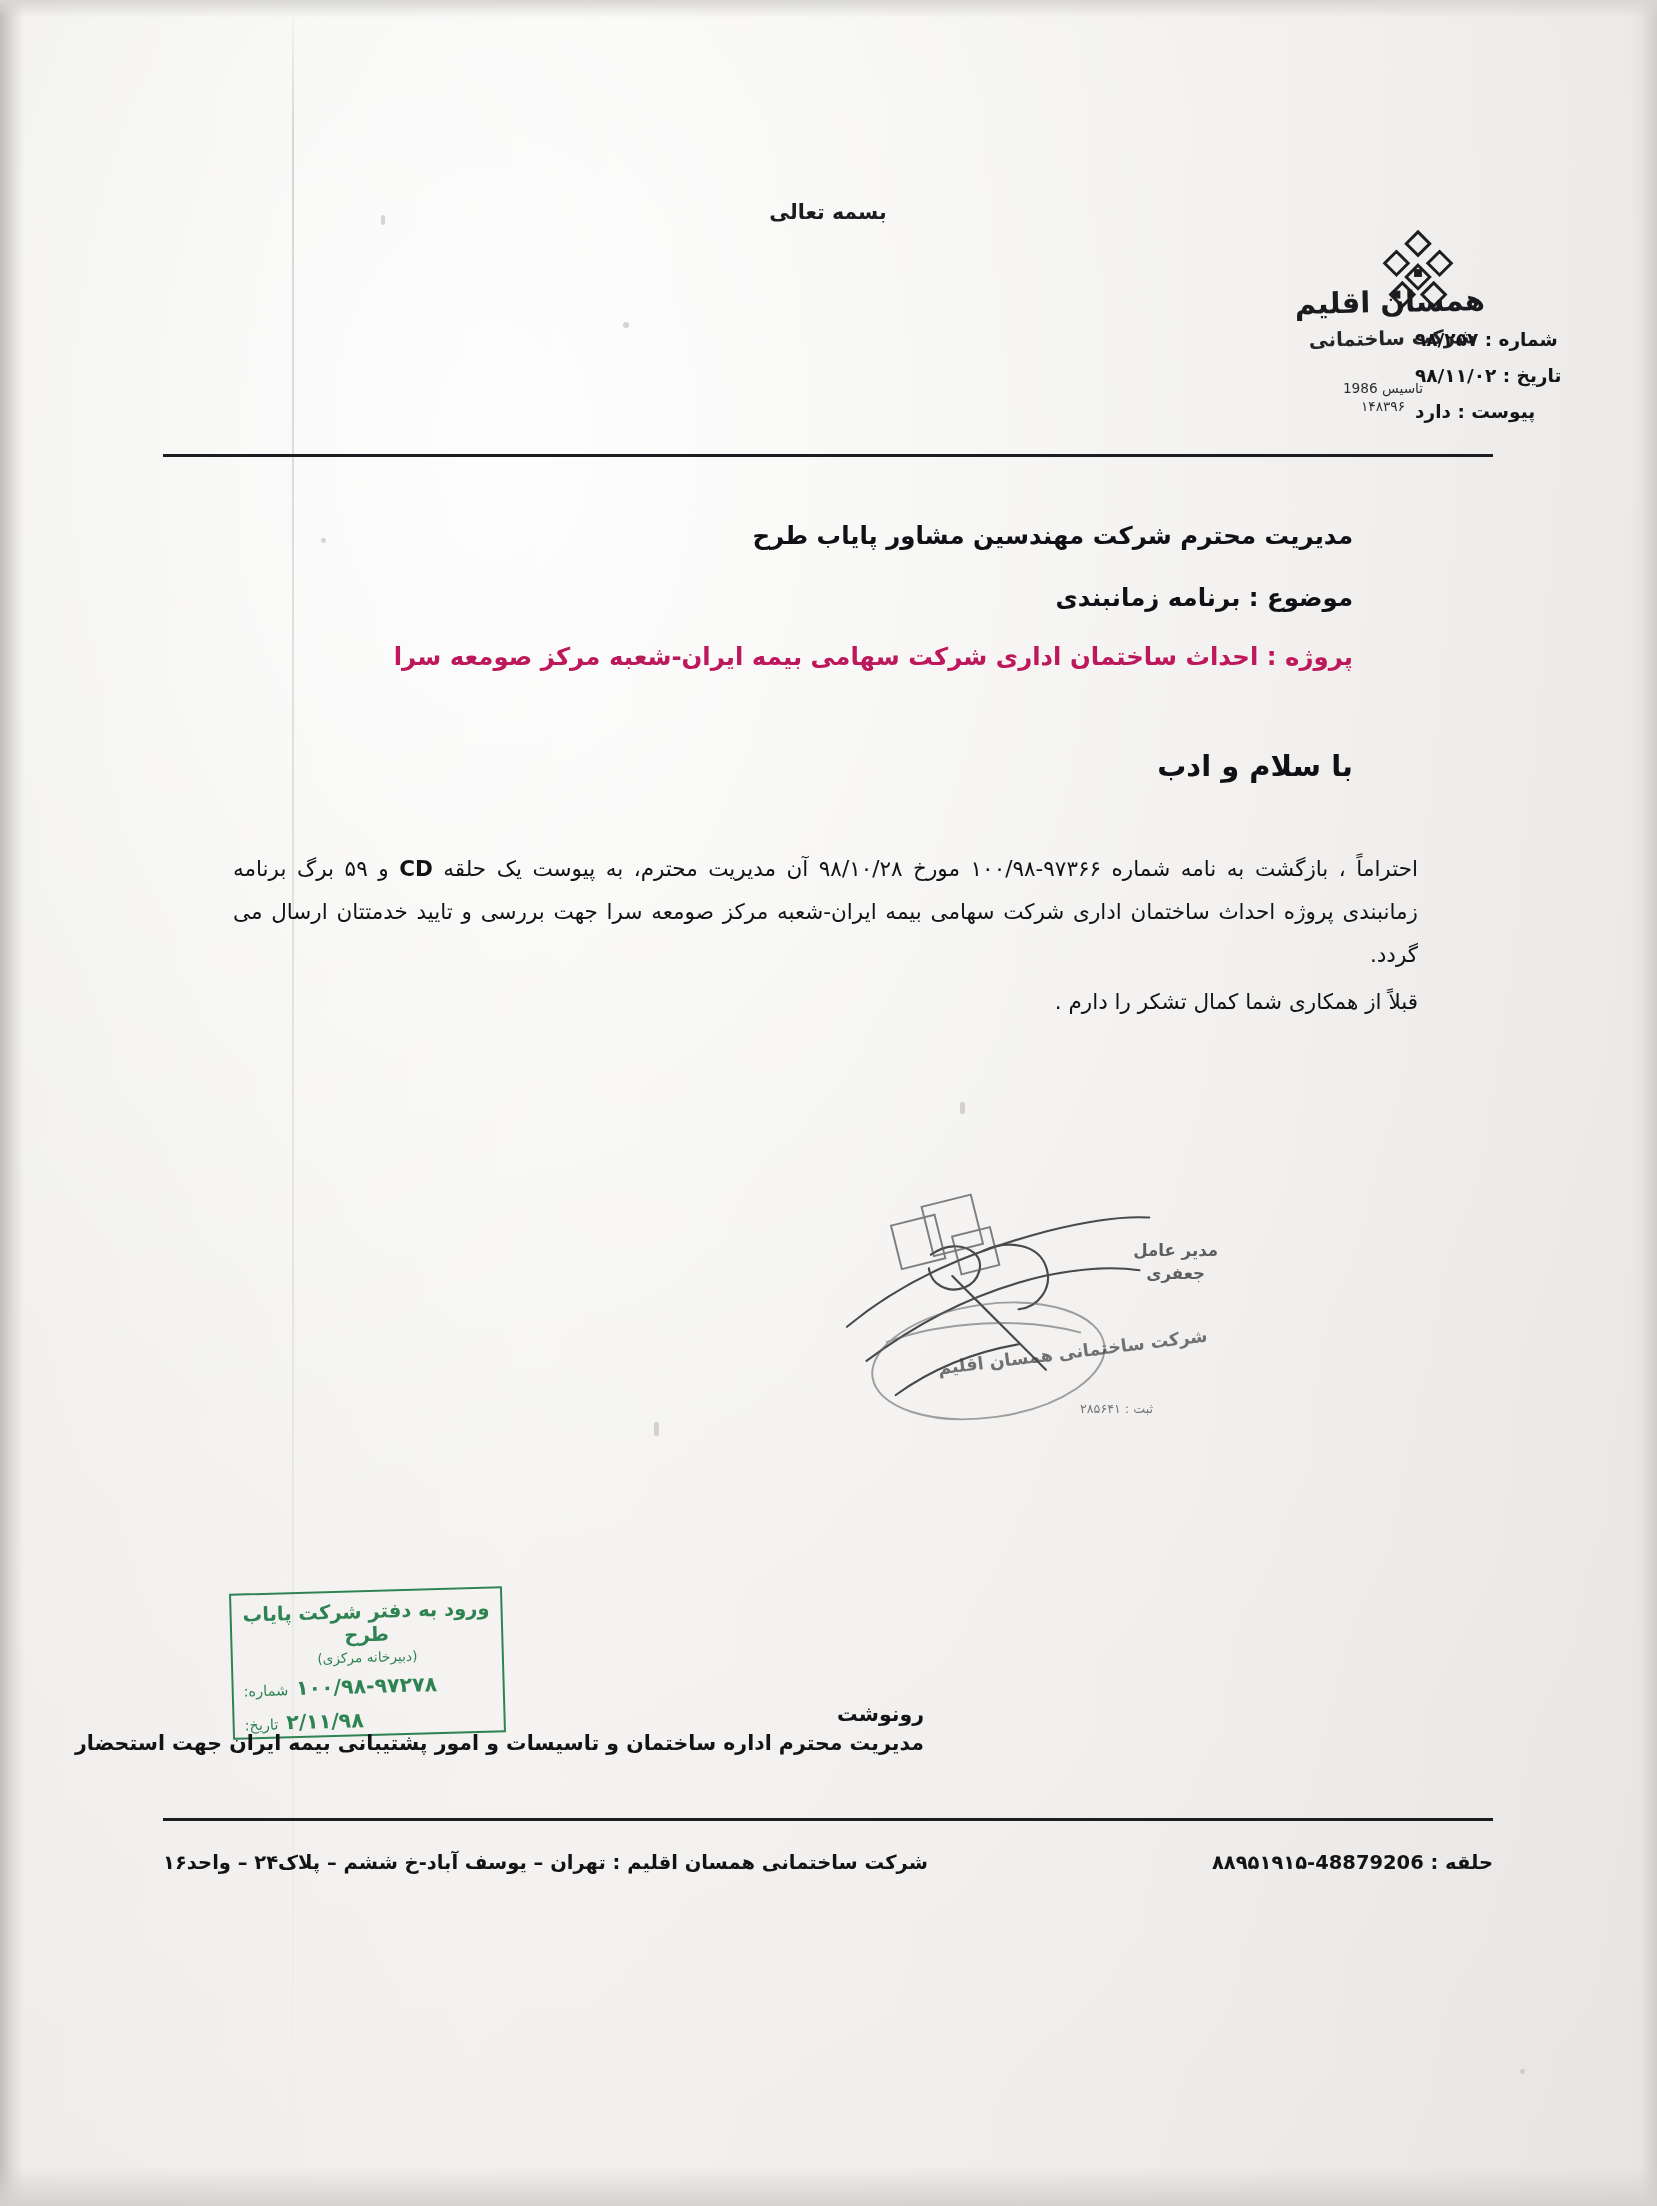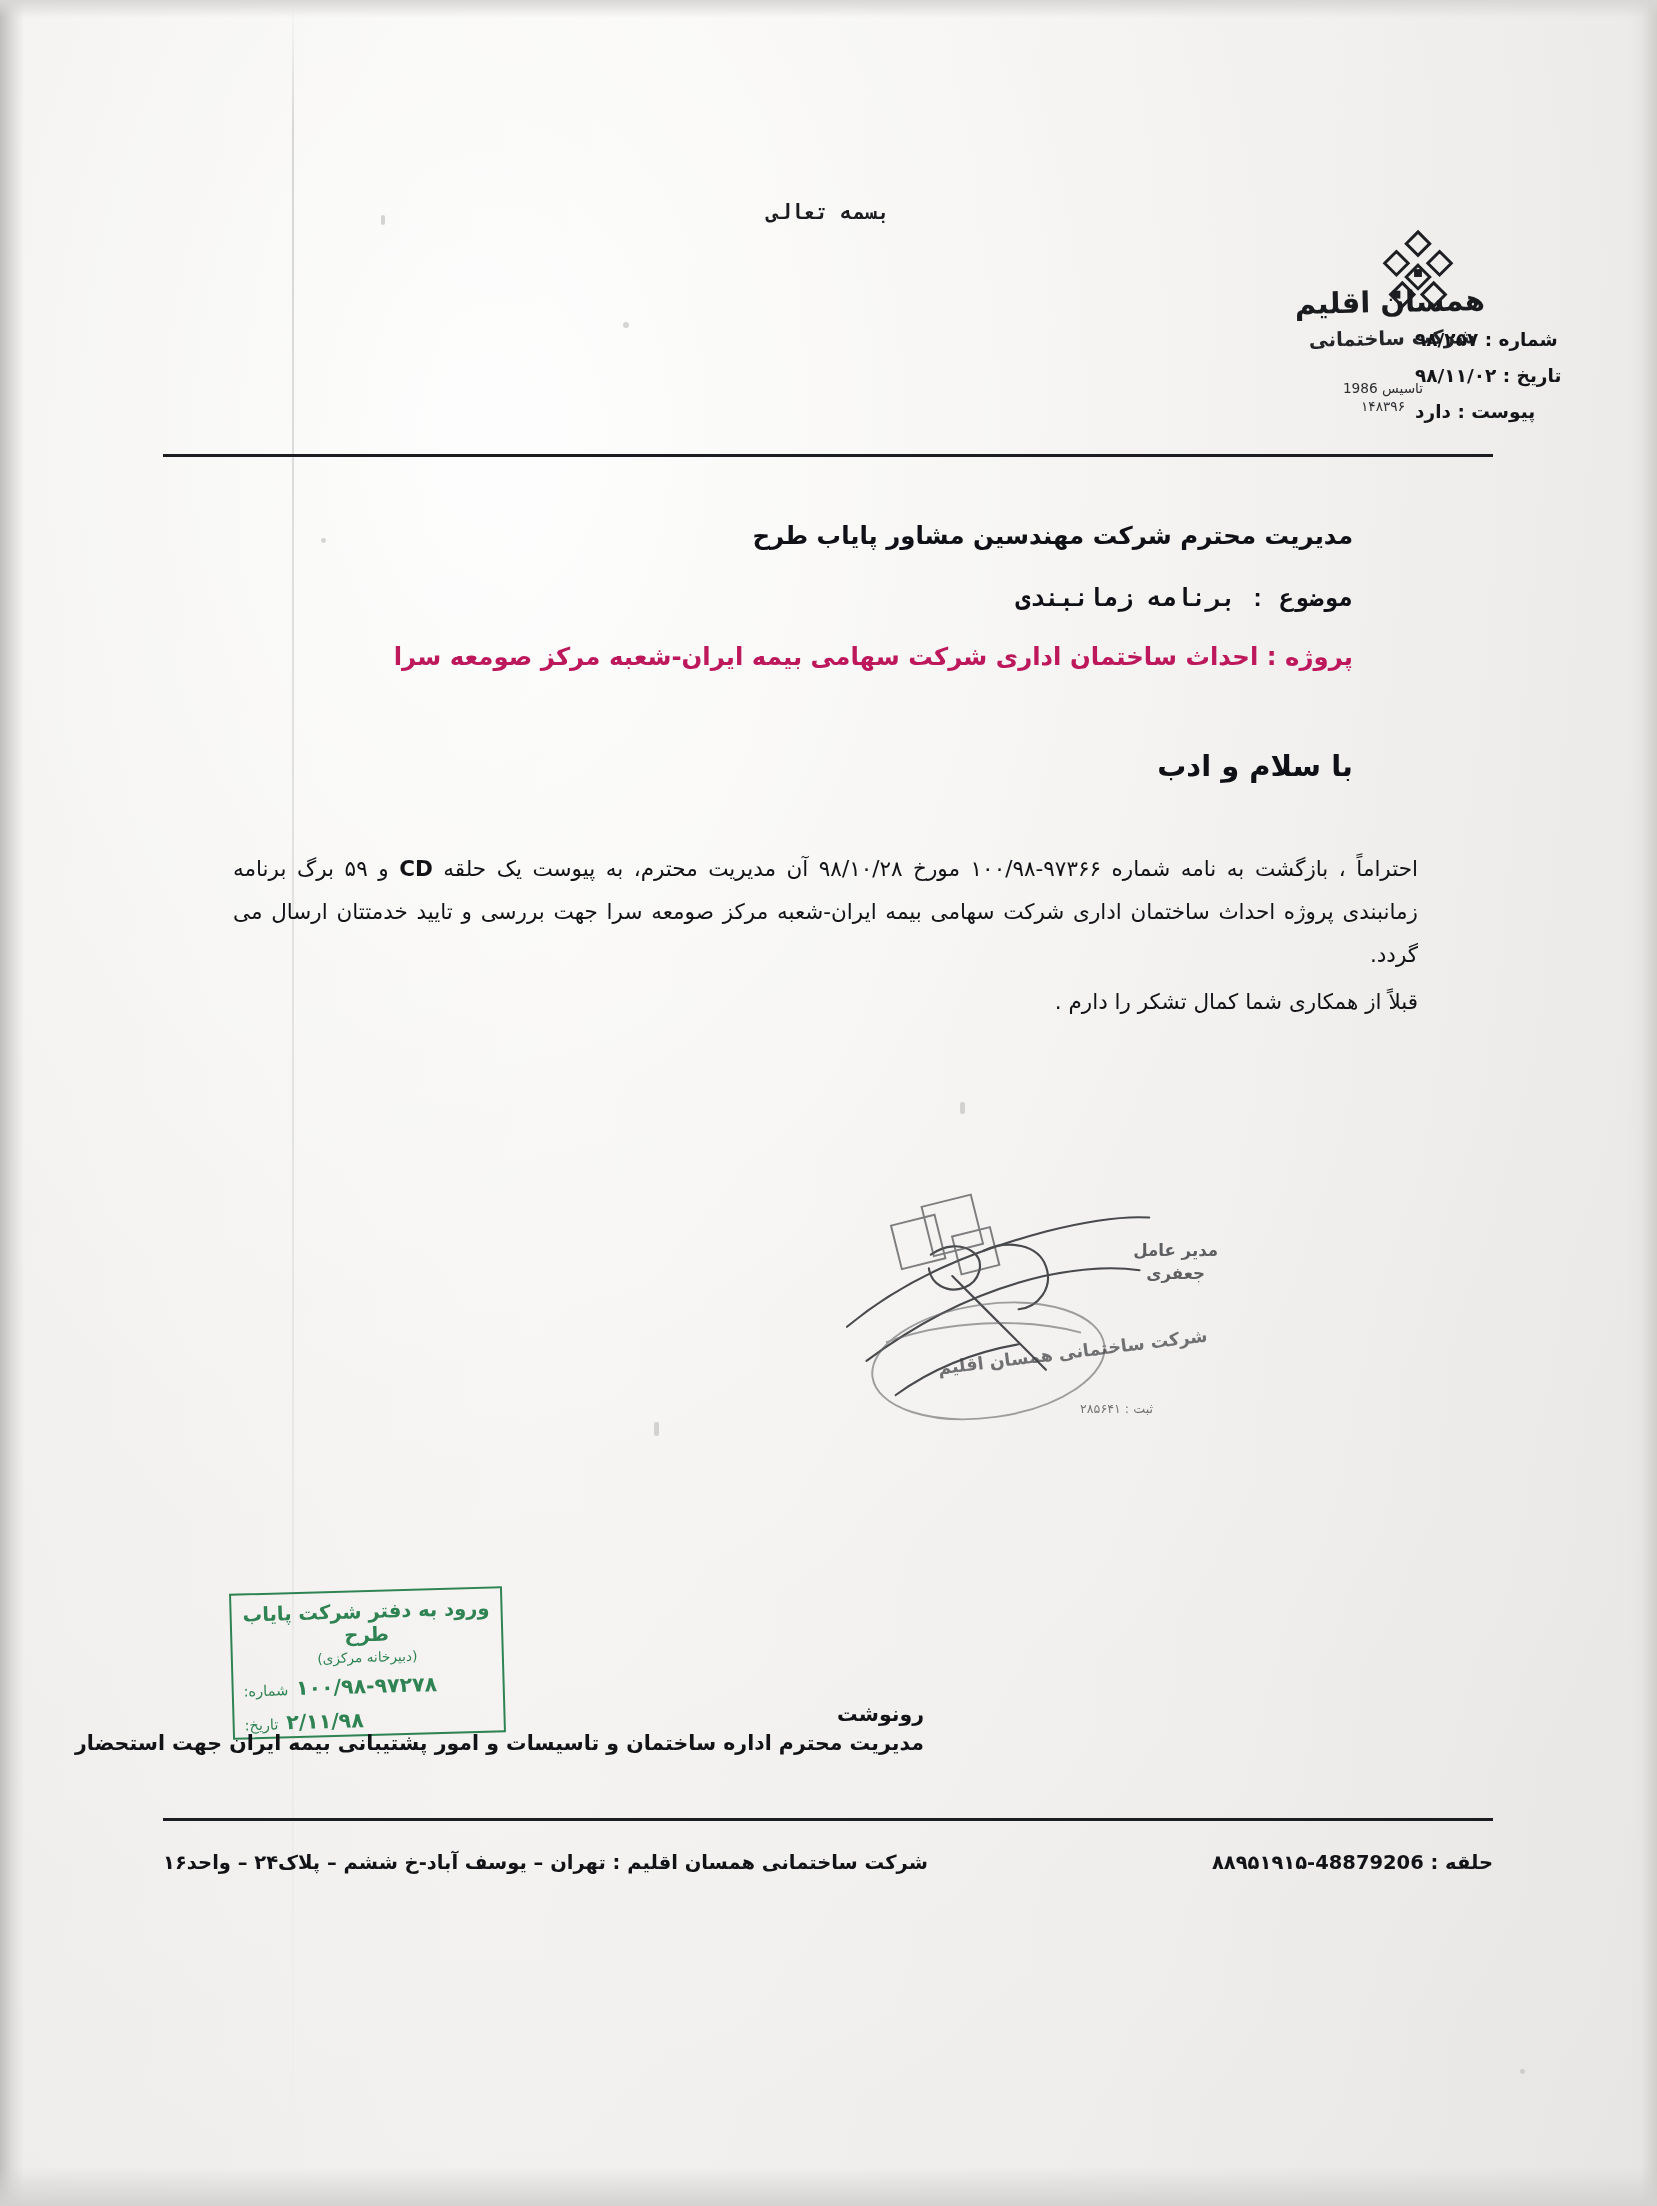--- a/index.html
+++ b/index.html
@@ -72,21 +72,20 @@
 
   .basmala {
     position: absolute;
     top: 200px;
     left: 0; right: 0;
     text-align: center;
     font-size: 20.5px;
     font-weight: 600;
     letter-spacing: 0.2px;
     color: #1b1c20;
-    font-family: Liberation Mono, monospace;
   }
 
   .logo-block {
     position: absolute;
     top: 226px;
     right: 164px;
     width: 205px;
     height: 185px;
     text-align: center;
   }
@@ -181,21 +180,20 @@
     color: #101116;
     letter-spacing: 0.2px;
   }
   .subject {
     position: absolute;
     top: 583px;
     right: 304px;
     font-size: 24.4px;
     font-weight: 700;
     color: #101116;
-    font-family: Liberation Mono, monospace;
   }
   .project {
     position: absolute;
     top: 642px;
     right: 304px;
     font-size: 24.4px;
     font-weight: 700;
     color: #be185d;
   }
   .greeting {

